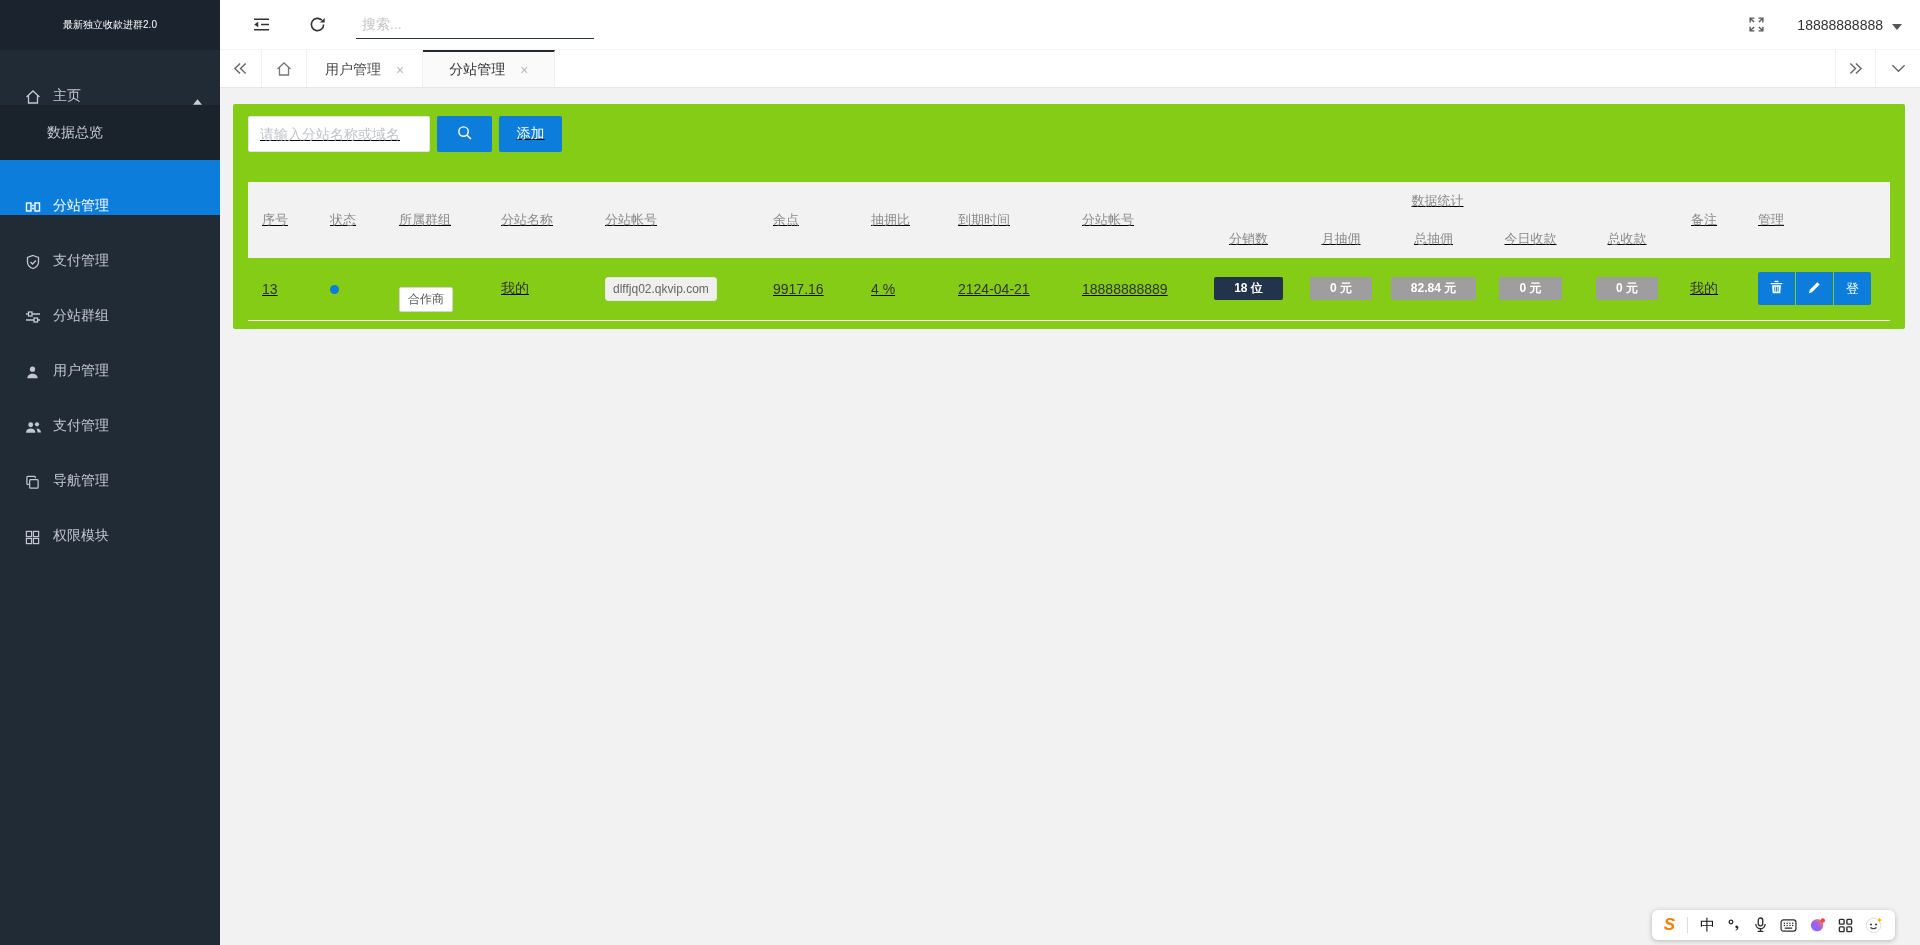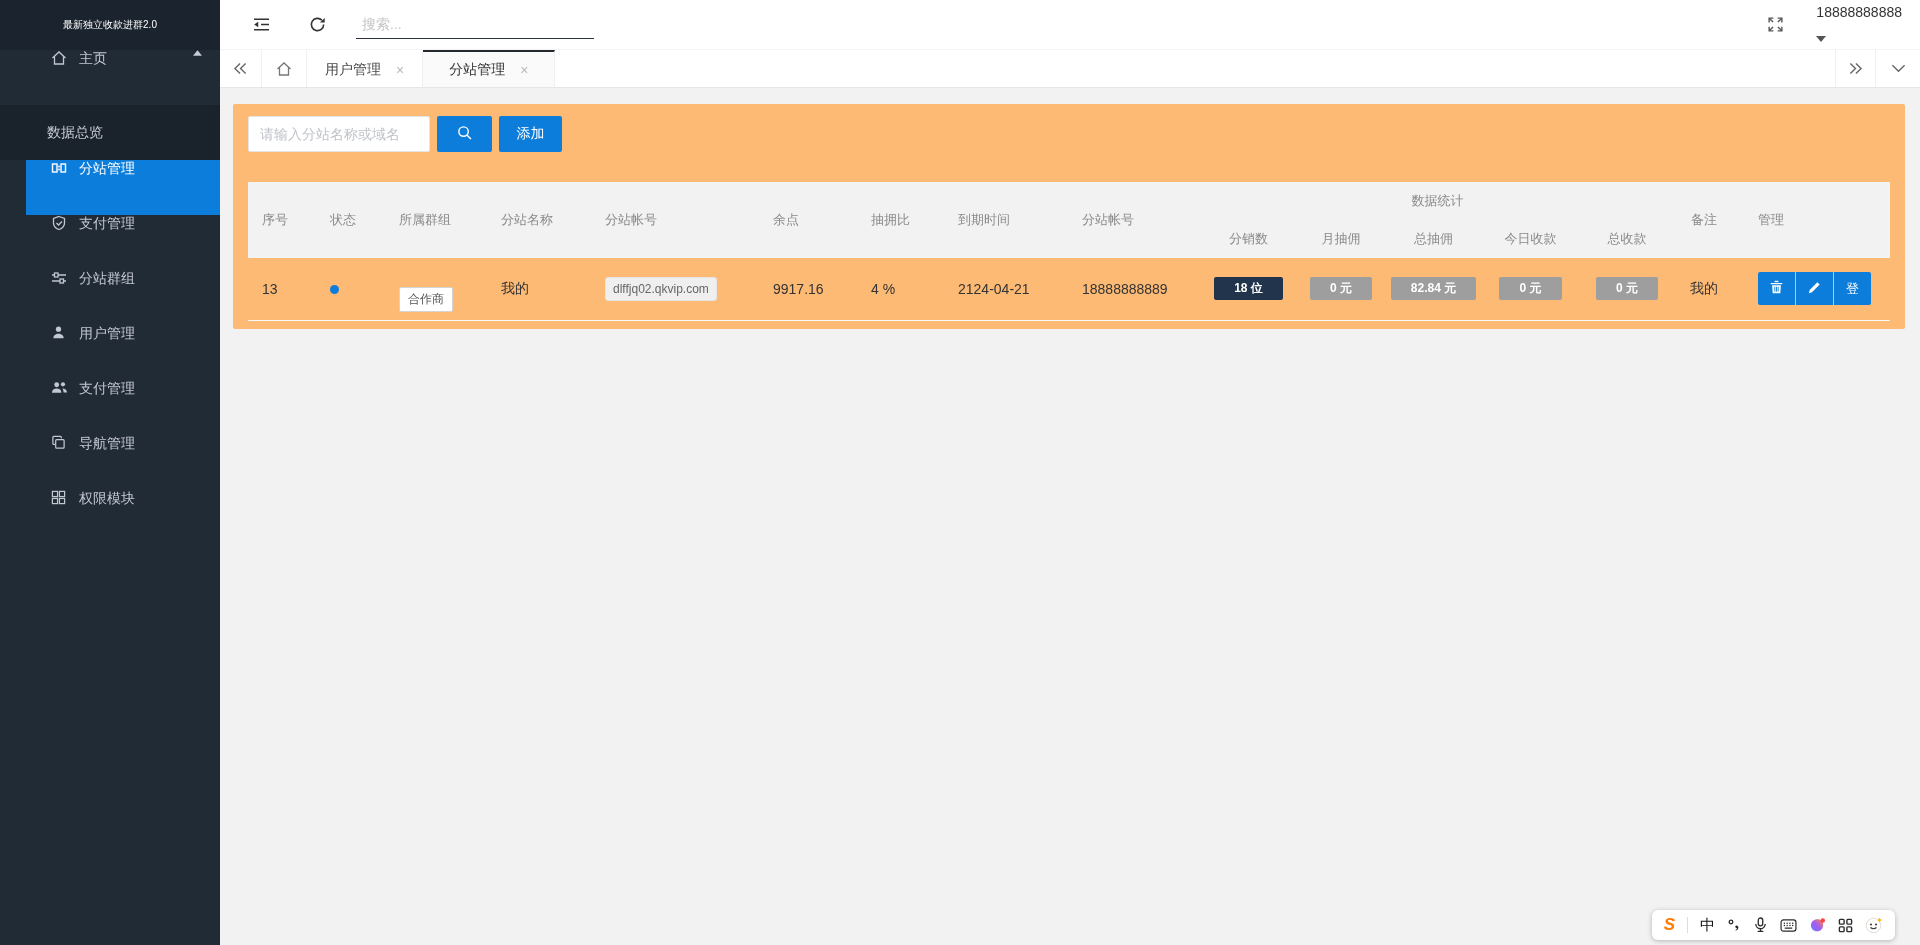--- a/index.html
+++ b/index.html
@@ -1,50 +1,50 @@
 <!DOCTYPE html>
 <html><head>
 <meta charset="utf-8">
 <style>
   * { box-sizing: border-box; margin: 0; padding: 0; }
   html,body { width:1920px; height:945px; overflow:hidden; font-family:"Liberation Sans",sans-serif; background:#f2f2f2; }
 
   
   .sidebar { position:fixed; left:0; top:0; width:220px; height:945px; background:#212b36; z-index:5; }
   .logo { height:50px; line-height:50px; text-align:center; color:#fff; font-size:10px; background:#1b242e; white-space:nowrap; }
-  .menu-item { height:55px; display:flex; align-items:flex-start; padding:0 18px 0 25px; color:#c2c8d1; font-size:14px; cursor:pointer;margin-left:26px; }
+  .menu-item { height:55px; display:flex; align-items:flex-end; padding:0 18px 0 25px; color:#c2c8d1; font-size:14px; cursor:pointer; }
   .menu-item .mi-icon { width:17px; margin-right:11px; display:flex; align-items:center; }
   .menu-item.active { background:#0c7ddb; color:#fff; }
   .menu-item .arrow { margin-left:auto; display:flex; }
   .submenu-item { height:55px; background:#1a222c; display:flex; align-items:center; padding-left:47px; color:#c5cbd3; font-size:14px; cursor:pointer; }
 
   
   .main { position:fixed; left:220px; top:0; width:1700px; height:945px; }
   .topbar { height:50px; background:#fff; display:flex; align-items:center; border-bottom:1px solid #f4f4f4; padding:0 14px 0 28px; }
   .tb-btn { display:flex; align-items:center; justify-content:center; width:26px; height:26px; cursor:pointer; }
   .tb-refresh { margin-left:30px; }
   .tb-search { margin-left:26px; width:238px; height:28px; border:none; border-bottom:1px solid #2b323a; font-size:14px; color:#333; outline:none; background:transparent; padding:0 6px; }
   .tb-search::placeholder { color:#c4c4c4; }
   .tb-right { margin-left:auto; display:flex; align-items:center; gap:28px; }
-  .account { display:flex; align-items:flex-start; gap:9px; font-size:14px; color:#333; cursor:pointer; padding-right:4px;flex-direction:column; }
+  .account { display:flex; align-items:flex-end; gap:9px; font-size:14px; color:#333; cursor:pointer; padding-right:4px; }
 
   
   .tabbar { height:38px; background:#fff; border-bottom:1px solid #e6e6e6; display:flex; align-items:stretch; }
   .tab-cell { width:42px; display:flex; align-items:center; justify-content:center; border-right:1px solid #f0f0f0; cursor:pointer; }
   .tab-cell.home { width:45px; }
   .tab { display:flex; align-items:center; padding:0 18px; border-right:1px solid #f0f0f0; font-size:14px; color:#484848; cursor:pointer; border-top:2px solid transparent; }
   .tab .close { margin-left:15px; color:#b8b8b8; font-size:14px; line-height:1; cursor:pointer; }
   .tab.active { background:#fafafa; border-top:2px solid #23292e; padding:0 26px; color:#333; }
   .tab-spacer { flex:1; }
   .tab-cell.right { border-right:none; border-left:1px solid #f0f0f0; width:40px; }
   .tab-cell.right.last { width:45px; }
 
   
   .content { height:857px; background:#f2f2f2; padding:16px 15px 0 13px; }
-  .card { background:#fdba74; border-radius:2px; padding:12px 15px 8px; }
+  .card { background:#84cc16; border-radius:2px; padding:12px 15px 8px;text-decoration:underline; }
   .filter-row { display:flex; gap:7px; }
   .filter-input { width:182px; height:36px; border:1px solid #e5e5e5; border-radius:2px; padding:0 11px; font-size:14px; color:#333; outline:none; }
   .filter-input::placeholder { color:#bfc3c9; }
   .btn-blue { height:36px; background:#0c7ddb; color:#fff; border:none; border-radius:2px; font-size:14px; cursor:pointer; display:flex; align-items:center; justify-content:center; font-family:inherit; }
   .btn-search { width:55px; }
   .btn-add { width:63px; }
 
   
   table { width:1642px; border-collapse:collapse; margin-top:30px; table-layout:fixed; }
   thead { background:#f2f2f2; }

